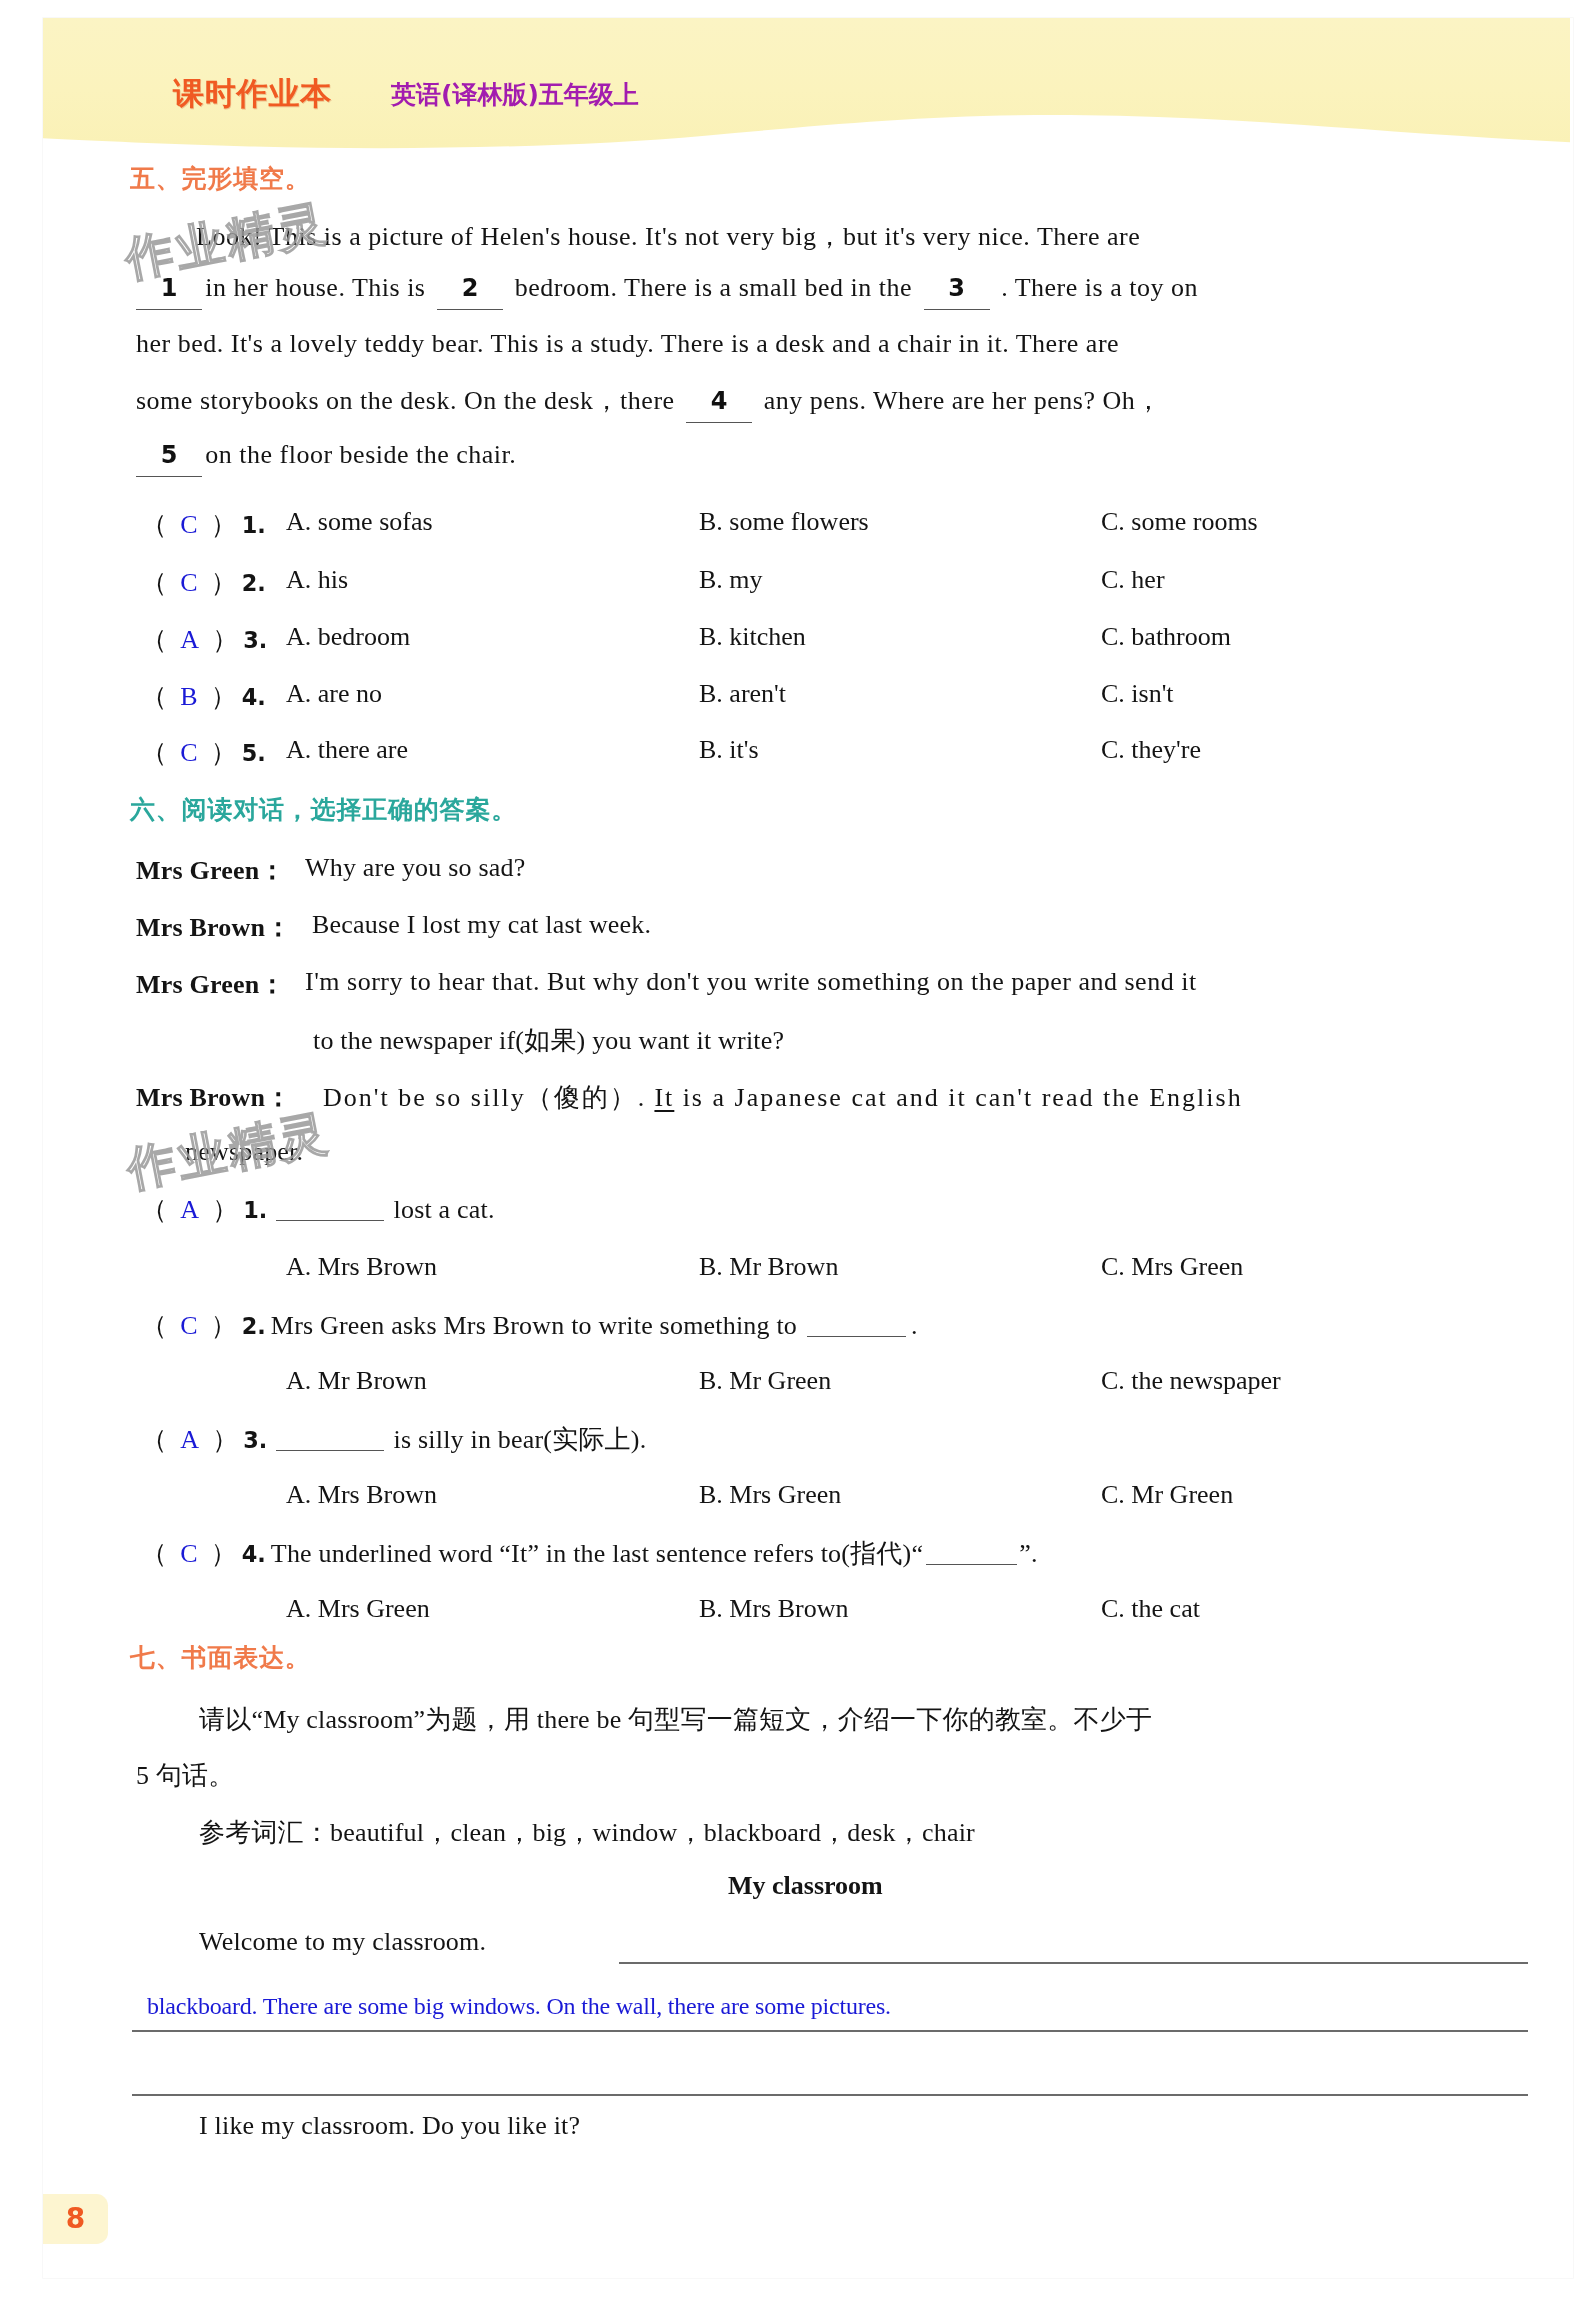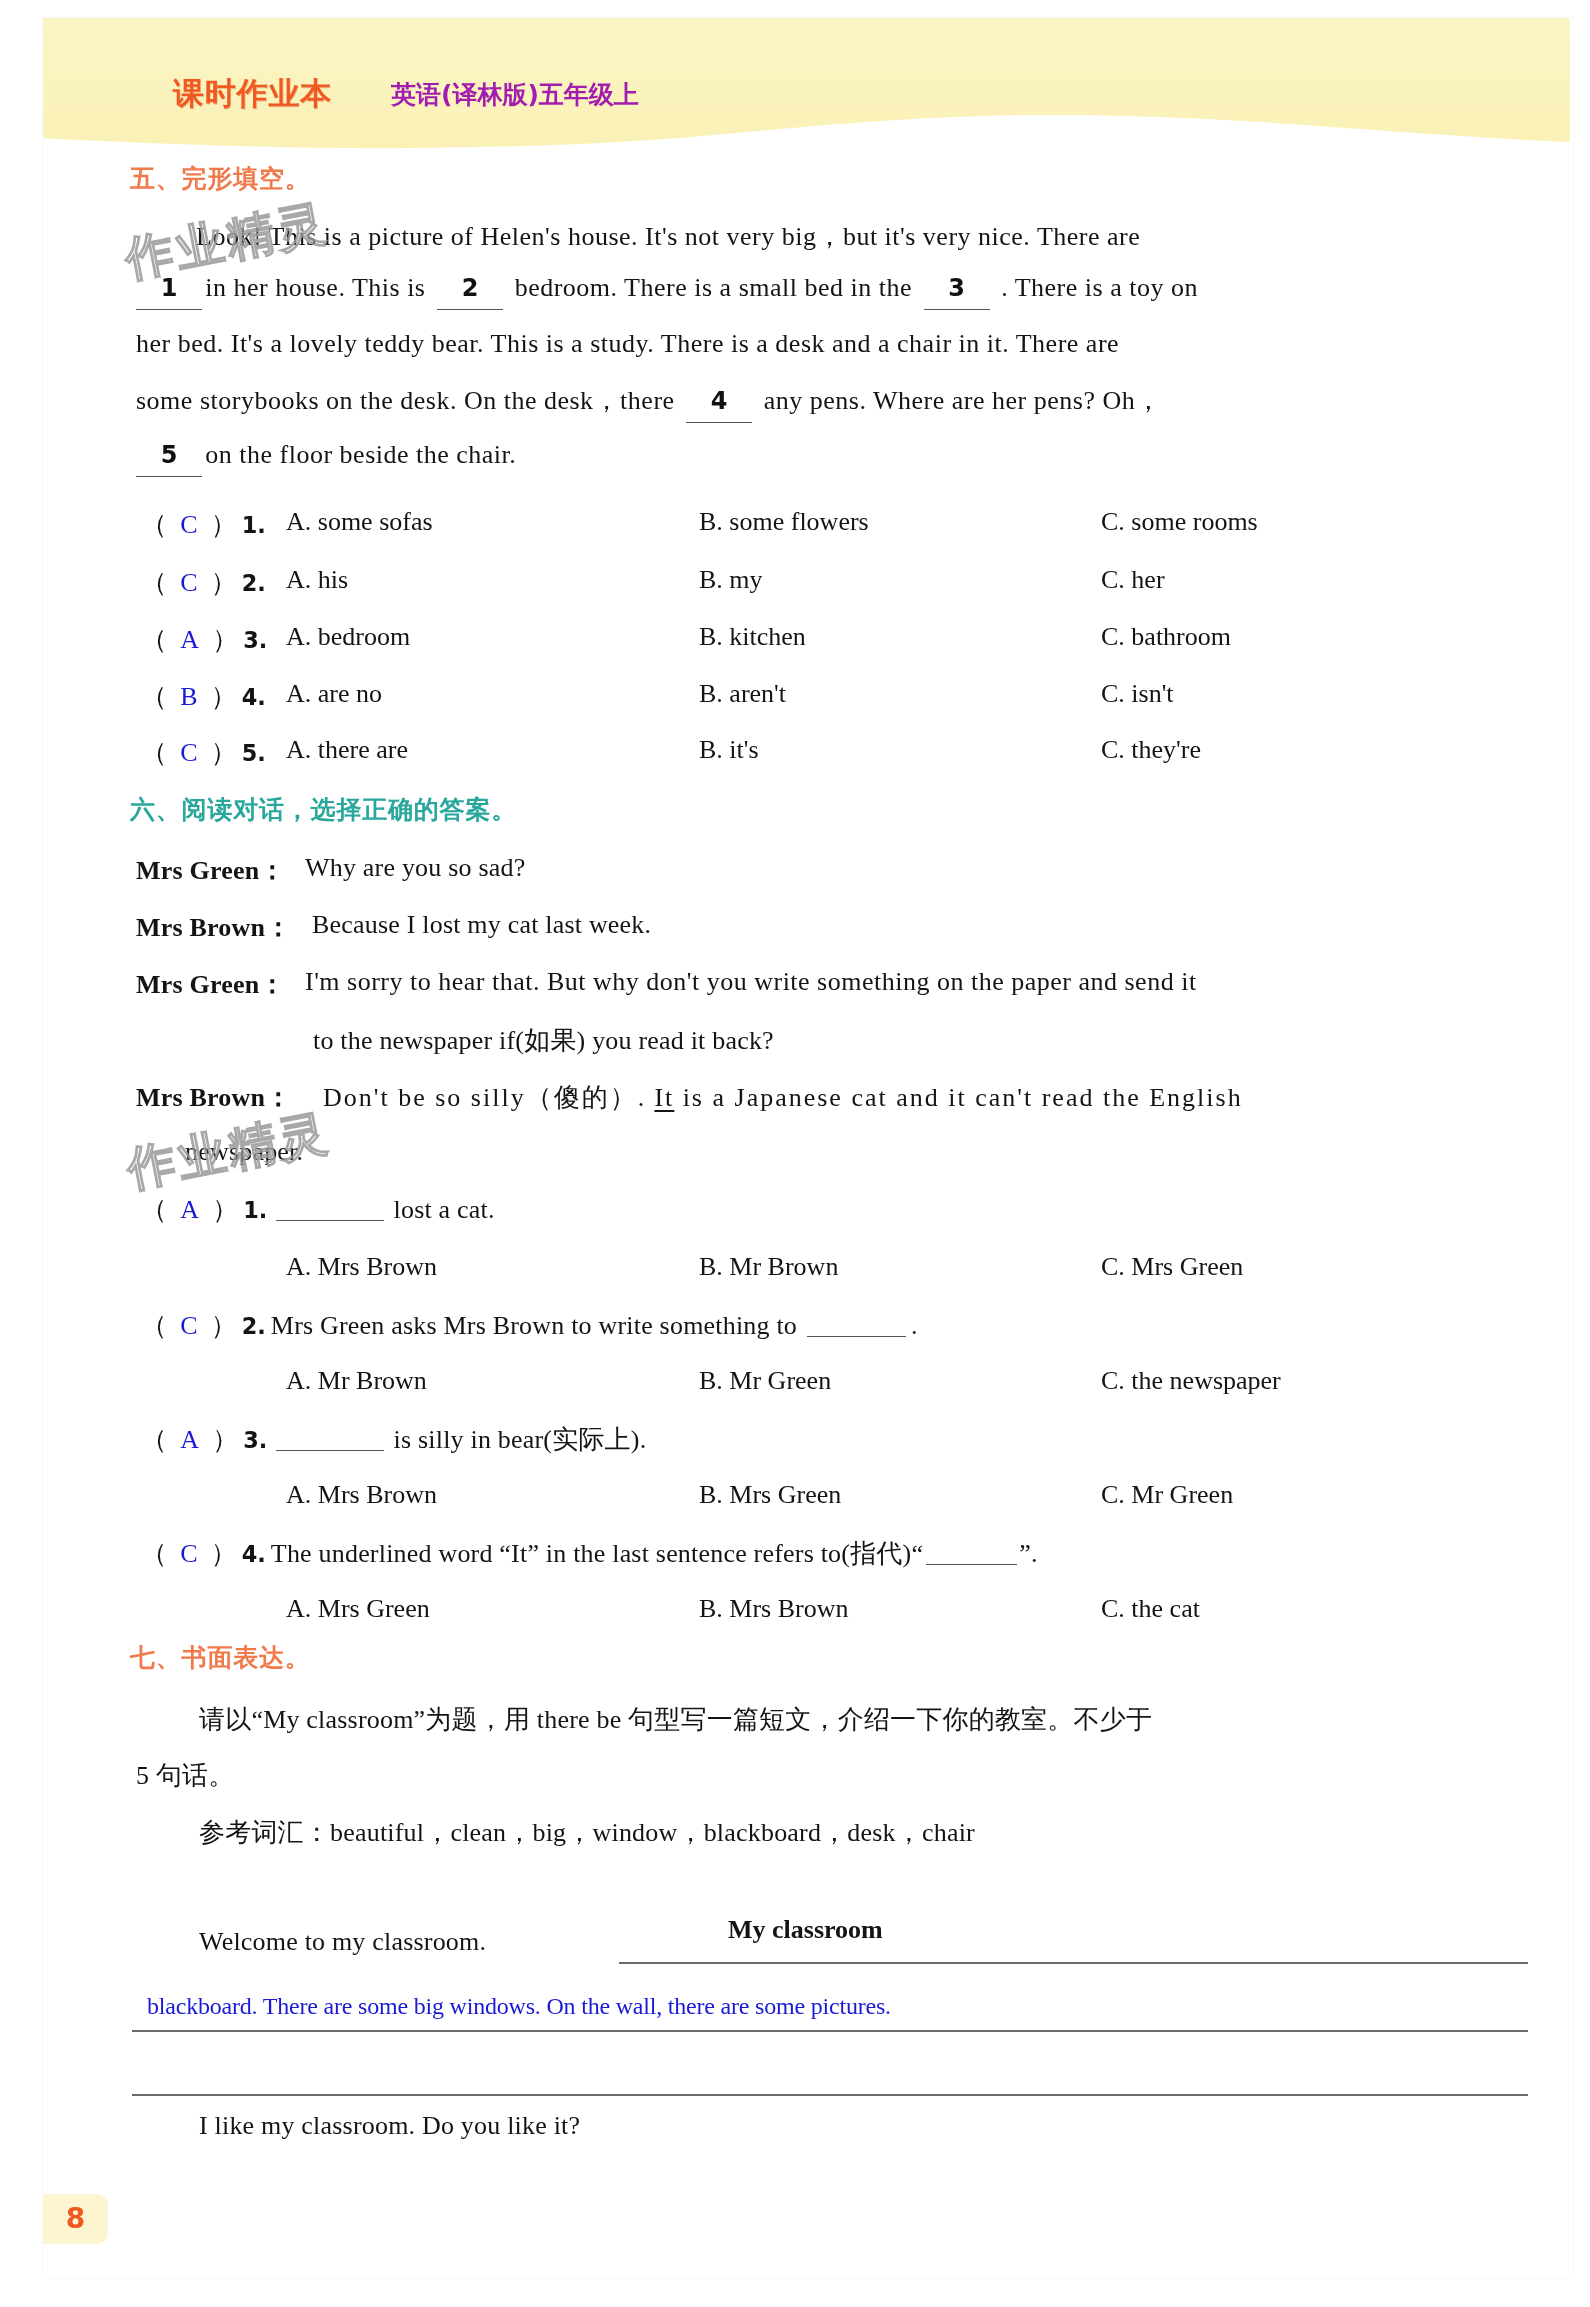--- a/index.html
+++ b/index.html
@@ -293,21 +293,21 @@
 
   <div class="txt bold" style="left:136px; top:853px;">Mrs Green：</div>
   <div class="txt" style="left:305px; top:853px;">Why are you so sad?</div>
 
   <div class="txt bold" style="left:136px; top:910px;">Mrs Brown：</div>
   <div class="txt" style="left:312px; top:910px;">Because I lost my cat last week.</div>
 
   <div class="txt bold" style="left:136px; top:967px;">Mrs Green：</div>
   <div class="txt just" style="left:305px; top:967px;">I'm sorry to hear that. But why don't you write something on the paper and send it</div>
 
-  <div class="txt" style="left:313px; top:1023px;">to the newspaper if(如果) you read it back?</div>
+  <div class="txt" style="left:313px; top:1023px;">to the newspaper if(如果) you want it write?</div>
 
   <div class="txt bold" style="left:136px; top:1080px;">Mrs Brown：</div>
   <div style="position:absolute; left:323px; top:1080px; white-space:nowrap;">
     <span class="txt" style="position:static; display:inline; letter-spacing:2px;">Don't be so silly（傻的）.</span>
     <span class="txt u" style="position:static; display:inline; letter-spacing:2px; padding:0 5px;">It</span>
     <span class="txt" style="position:static; display:inline; letter-spacing:2px;">is a Japanese cat and it can't read the English</span>
   </div>
   <div class="txt" style="left:185px; top:1137px;">newspaper.</div>
 
   <div class="qrow" style="left:141px; top:1192px;">
@@ -340,21 +340,21 @@
 
   <div class="sec-head sec-orange" style="left:130px; top:1641px;">七、书面表达。</div>
 
   <div class="txt" style="left:199px; top:1702px;">请以“My classroom”为题，用 there be 句型写一篇短文，介绍一下你的教室。不少于</div>
   <div class="txt" style="left:136px; top:1758px;">5 句话。</div>
 
   <div style="position:absolute; left:199px; top:1815px; white-space:nowrap;">
     <span class="txt" style="position:static; display:inline;">参考词汇：</span><span class="txt" style="position:static; display:inline;">beautiful，clean，big，window，blackboard，desk，chair</span>
   </div>
 
-  <div class="comp-title" style="left:728px; top:1871px;margin-top:44px;">My classroom</div>
+  <div class="comp-title" style="left:728px; top:1871px;">My classroom</div>
 
   <div class="txt" style="left:199px; top:1927px;">Welcome to my classroom.</div>
 
   <div class="wline" style="left:619px; top:1962px; width:909px;"></div>
 
   <div class="hand" style="left:147px; top:1993px;">blackboard. There are some big windows. On the wall, there are some pictures.</div>
   <div class="wline" style="left:132px; top:2030px; width:1396px;"></div>
 
   <div class="wline" style="left:132px; top:2094px; width:1396px;"></div>
 

